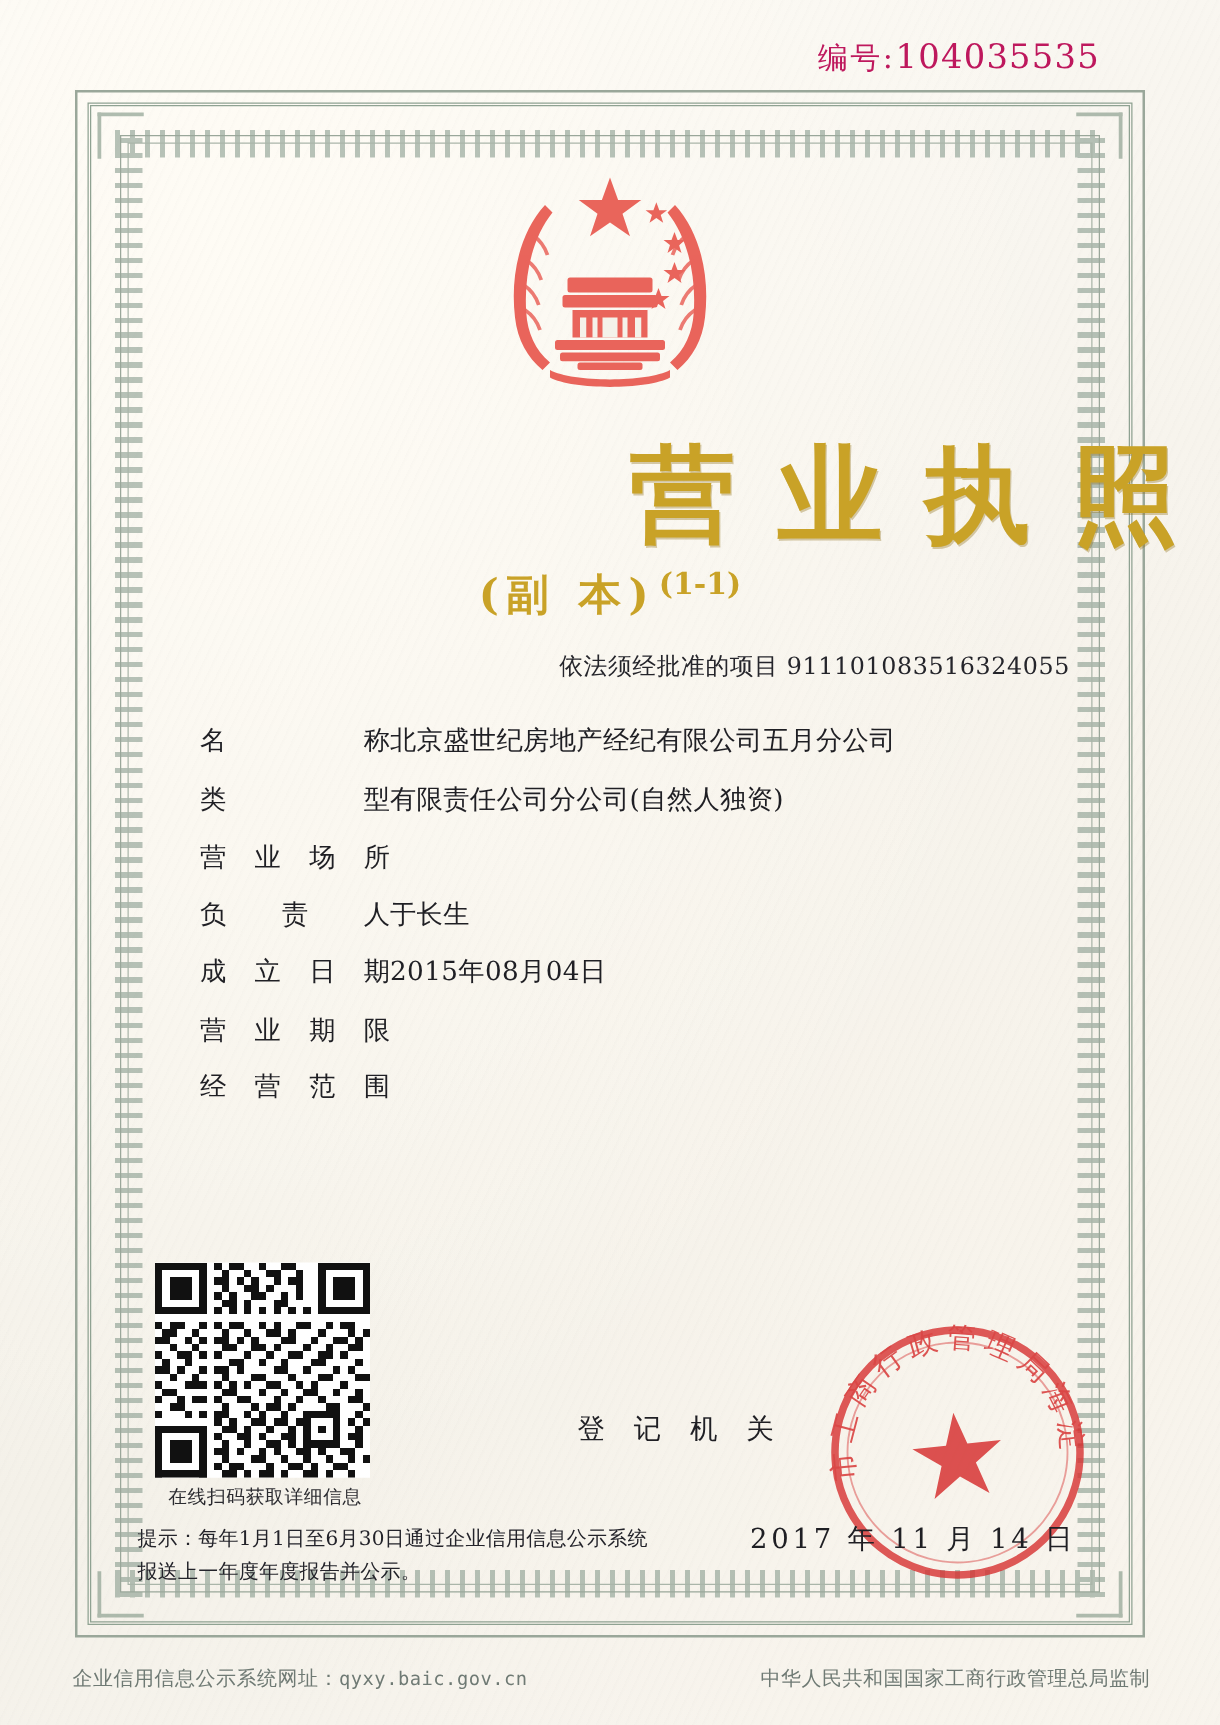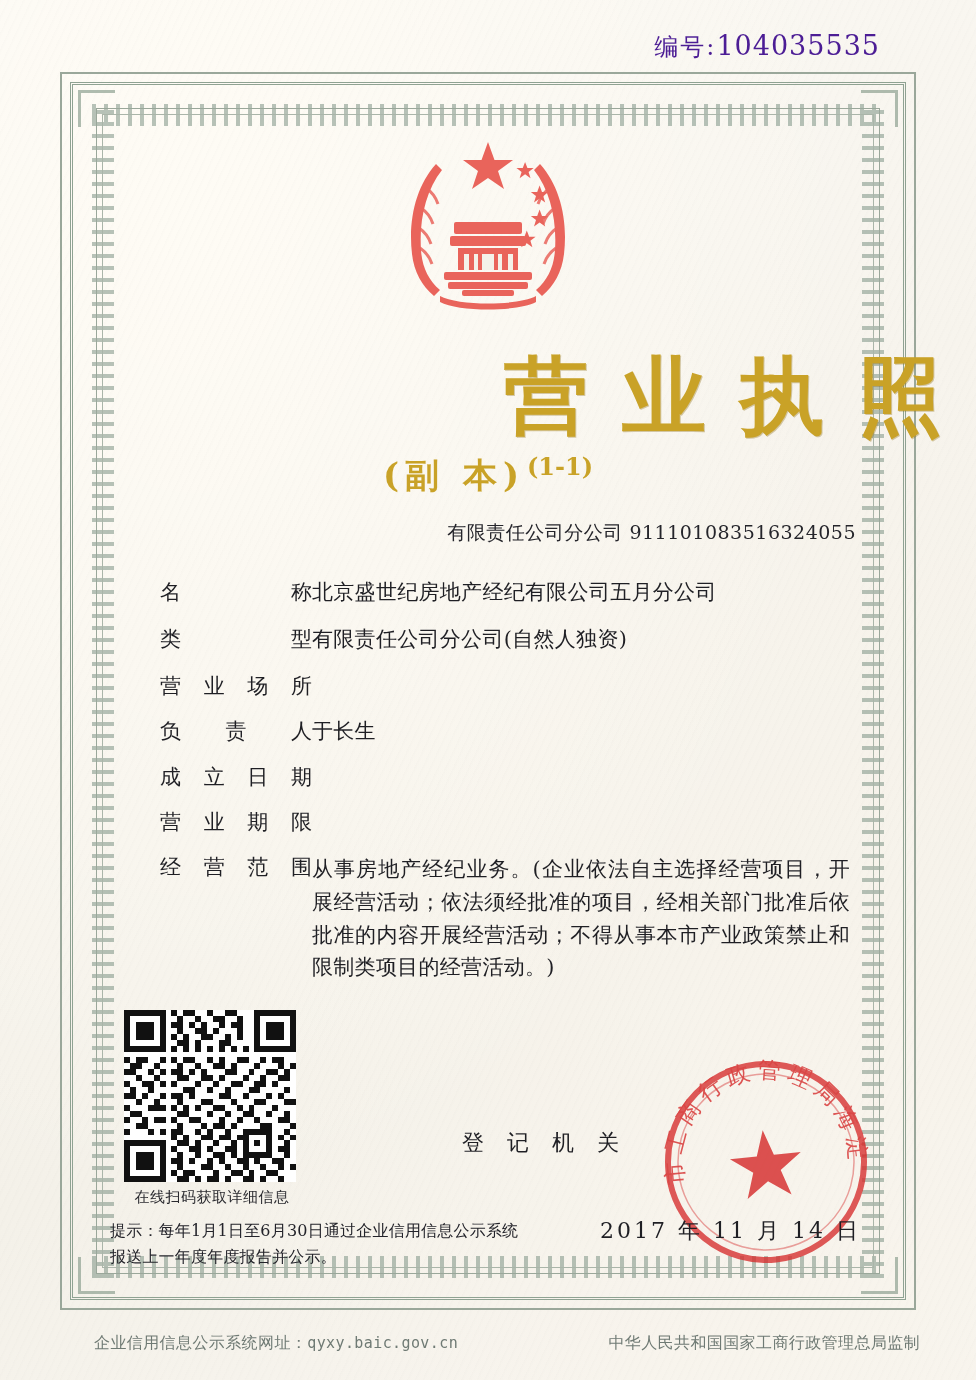--- a/index.html
+++ b/index.html
@@ -33,21 +33,21 @@
     pointer-events: none;
   }
 
   
   .serial {
     position: absolute;
     top: 30px;
     right: 96px;
     font-family: "DejaVu Serif", "Liberation Serif", serif;
     font-size: 27px;
-    color: #4c1d95;
+    color: #be185d;
     letter-spacing: 1px;
     white-space: nowrap;
   }
   .serial .label {
     font-size: 24px;
     letter-spacing: 2px;
   }
 
   
   .frame-outer {
@@ -278,21 +278,20 @@
 
   
   .footer-left {
     position: absolute;
     left: 58px;
     bottom: 26px;
     font-family: "DejaVu Serif", "Liberation Serif", serif;
     font-size: 16px;
     color: #6f7a74;
     letter-spacing: .4px;
-    margin-left: 36px;
   }
   .footer-right {
     position: absolute;
     right: 56px;
     bottom: 26px;
     font-family: "DejaVu Serif", "Liberation Serif", serif;
     font-size: 16px;
     color: #6f7a74;
     letter-spacing: .4px;
   }
@@ -363,21 +362,21 @@
     <path d="M62 168 C80 178 140 178 158 168 L158 174 C140 184 80 184 62 174 Z"></path>
   </g>
 </svg>
 
 <div class="title">营业执照</div>
 <div class="subtitle">
   <span>(副 本)</span><span class="sup">(1-1)</span>
 </div>
 
 <div class="credit-code">
-  <span>有限责任公司分公司</span>
+  <span>依法须经批准的项目</span>
   <span>911101083516324055</span>
 </div>
 
 <div class="fields">
 
   <div class="field-row">
     <div class="field-label">
       <span>名</span>
       <span>称</span>
     </div>
@@ -410,40 +409,40 @@
     <div class="field-value">于长生</div>
   </div>
 
   <div class="field-row">
     <div class="field-label">
       <span>成</span>
       <span>立</span>
       <span>日</span>
       <span>期</span>
     </div>
+    <div class="field-value">2015年08月04日</div>
   </div>
 
   <div class="field-row">
     <div class="field-label">
       <span>营</span>
       <span>业</span>
       <span>期</span>
       <span>限</span>
     </div>
     <div class="field-value"></div>
   </div>
 
   <div class="field-row scope">
     <div class="field-label">
       <span>经</span>
       <span>营</span>
       <span>范</span>
       <span>围</span>
     </div>
-    <div class="field-value">从事房地产经纪业务。(企业依法自主选择经营项目，开展经营活动；依法须经批准的项目，经相关部门批准后依批准的内容开展经营活动；不得从事本市产业政策禁止和限制类项目的经营活动。)</div>
   </div>
 
 </div>
 
 <div class="qr-wrap">
   <svg class="qr" viewBox="0 0 29 29" shape-rendering="crispEdges">
     <rect width="29" height="29" fill="#ffffff"></rect>
     <g fill="#111111">
 
       <rect x="0" y="0" width="7" height="1"></rect>

